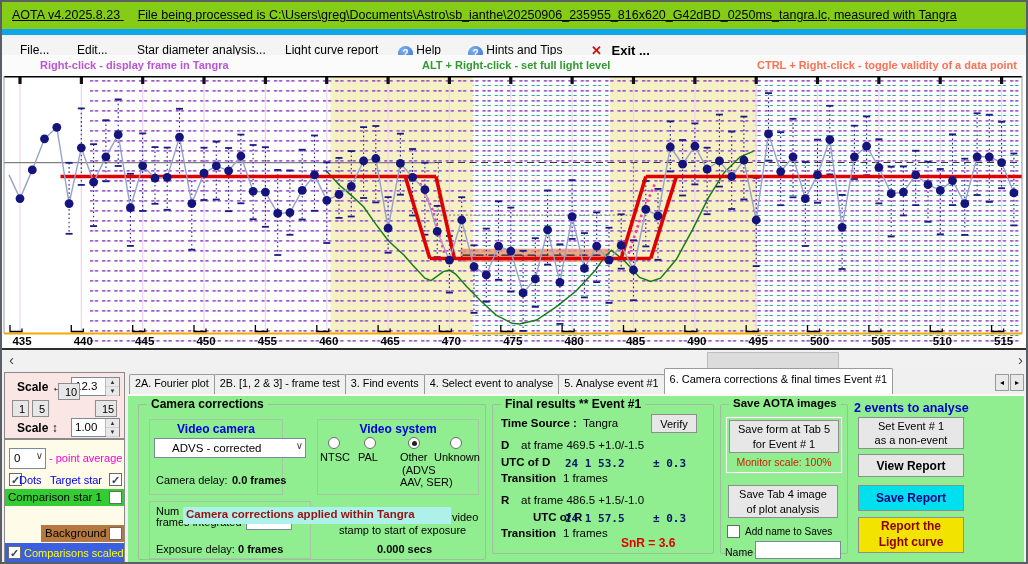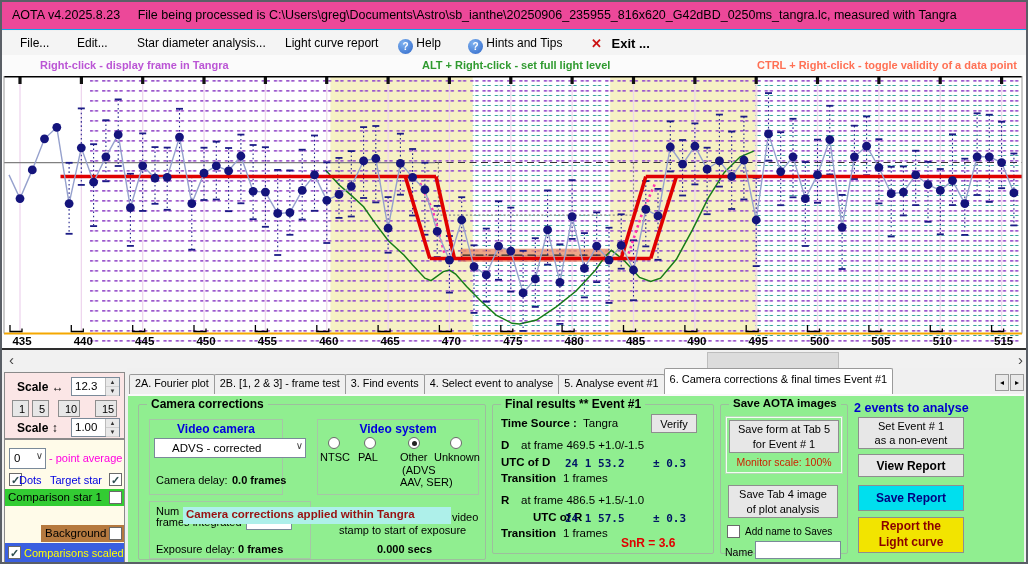--- a/index.html
+++ b/index.html
@@ -1,22 +1,22 @@
 <!DOCTYPE html>
 <html><head>
 <meta charset="utf-8">
 <style>
   html,body{margin:0;padding:0;background:#d8d8d8;}
   #app{position:relative;width:1028px;height:564px;background:#f0f0f0;overflow:hidden;
        font-family:"Liberation Sans",sans-serif;color:#000;box-sizing:border-box;
        border:2px solid #5a5f66;}
   .abs{position:absolute;}
-  .titlebar{left:0;top:0;width:100%;height:27px;background:#ec4899;border-bottom:1px solid #0ea5e9;
-            font-size:12.5px;line-height:27px;white-space:nowrap;overflow:hidden;}
-  .menubar{left:0;top:29px;width:100%;height:26px;background:#f4f4f4;font-size:12px;}
+  .titlebar{left:0;top:0;width:100%;height:27px;background:#84cc16;border-bottom:6px solid #0ea5e9;
+            font-size:12.5px;line-height:27px;white-space:nowrap;overflow:hidden;text-decoration:underline;}
+  .menubar{left:0;top:36px;width:100%;height:26px;background:#f4f4f4;font-size:12px;}
   .menu-item{position:absolute;top:5px;cursor:default;}
   .helpicon{display:inline-block;width:15px;height:15px;border-radius:50%;
             background:radial-gradient(circle at 35% 30%,#7fb2f0,#2d66c8);color:#fff;
             font-size:10px;font-weight:bold;text-align:center;line-height:15px;vertical-align:-3px;}
   .exit-x{color:#cc1111;font-weight:bold;font-size:13px;margin-right:6px;}
   .hintbar{left:0;top:53px;width:100%;height:21px;background:#fbfbfb;font-size:11px;font-weight:bold;}
   .chartwrap{left:0;top:74px;width:1028px;height:272px;background:#fff;}
   .scrollrow{left:0;top:346px;width:1028px;height:21px;background:#f1f1f1;border-top:2px solid #2e2e2e;}
   .scroll-thumb{position:absolute;left:705px;top:2px;width:130px;height:16px;background:#dcdcdc;border:1px solid #bdbdbd;}
   .scroll-arrow{position:absolute;top:0;font-size:15px;color:#444;line-height:19px;}
@@ -520,21 +520,21 @@
     <span class="lbl" style="left:12px;top:7px;font-weight:bold;font-size:12px;">Scale ↔</span>
     <div class="spinbox" style="left:66px;top:4px;width:49px;">
       <span class="val">12.3</span>
       <span class="spinbtns">
           <div>▲</div>
           <div>▼</div>
         </span>
     </div>
     <button class="sqbtn" style="left:7px;top:27px;width:17px;height:17px;">1</button>
     <button class="sqbtn" style="left:27px;top:27px;width:17px;height:17px;">5</button>
-    <button class="sqbtn" style="left:53px;top:27px;width:22px;height:17px;">10</button>
+    <button class="sqbtn" style="left:53px;top:10px;width:22px;height:17px;">10</button>
     <button class="sqbtn" style="left:90px;top:27px;width:22px;height:17px;">15</button>
     <span class="lbl" style="left:12px;top:48px;font-weight:bold;font-size:12px;">Scale ↕</span>
     <div class="spinbox" style="left:66px;top:45px;width:49px;">
       <span class="val">1.00</span>
       <span class="spinbtns">
           <div>▲</div>
           <div>▼</div>
         </span>
     </div>
   </div>

